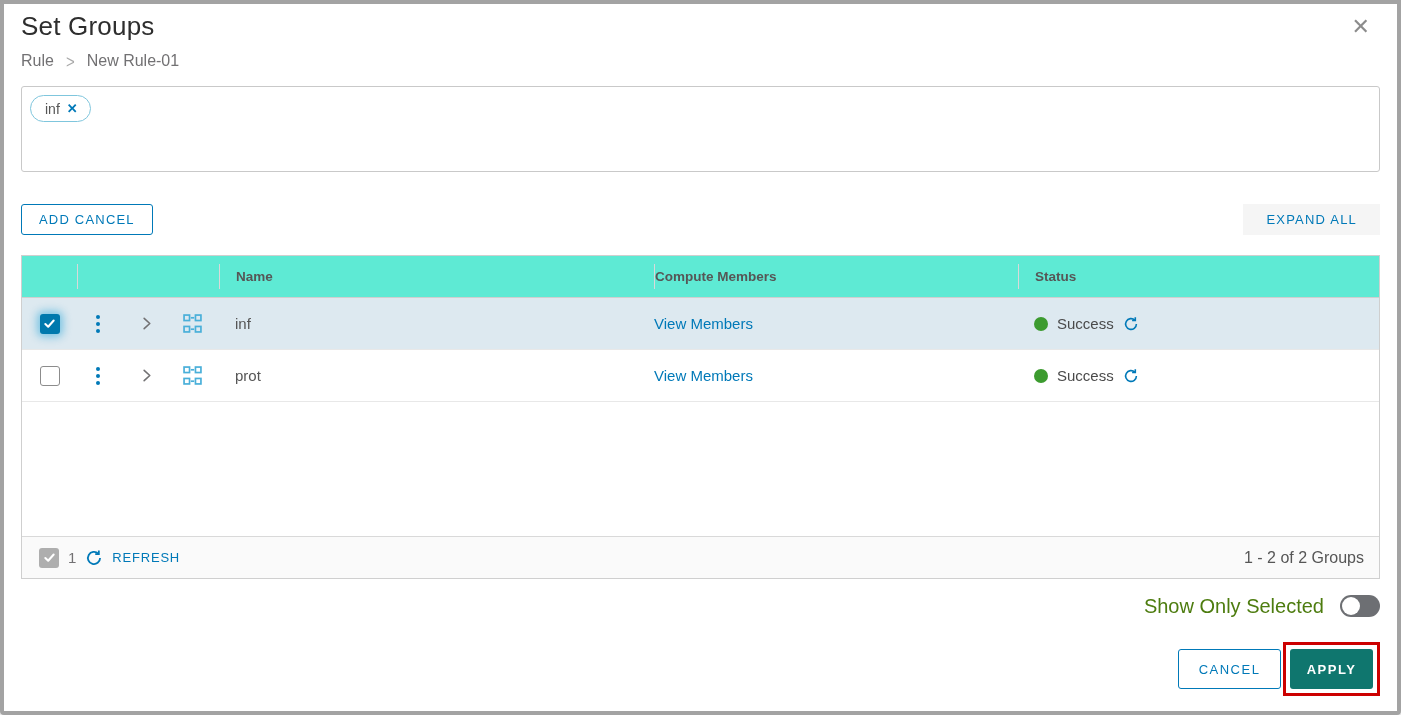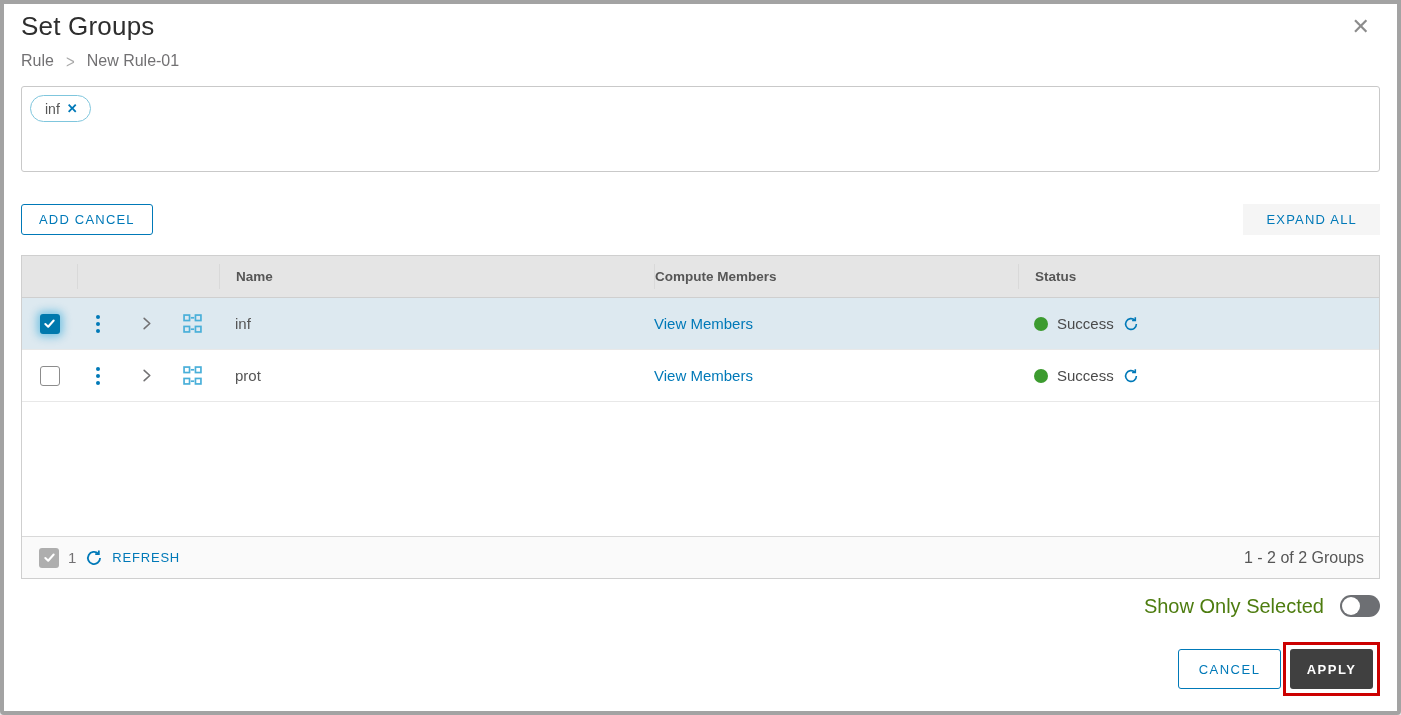--- a/index.html
+++ b/index.html
@@ -47,21 +47,21 @@
     font-size: 13px; letter-spacing: 1.2px; font-family: inherit; cursor: pointer;
   }
   .btn-flat {
     border: none; background: #f5f5f5; color: #0079b8;
     height: 31px; padding: 0 23px; font-size: 13px; letter-spacing: 1.2px;
     font-family: inherit; cursor: pointer;
   }
 
   
   .grid { margin-top: 20px; border: 1px solid #cfcfcf; height: 324px; display: flex; flex-direction: column; background:#fff; }
-  .grid-header { display: flex; height: 42px; background: #e5e5e5; border-bottom: 1px solid #cfcfcf; align-items: stretch; }
+  .grid-header { display: flex; height: 42px; background: #5eead4; border-bottom: 1px solid #cfcfcf; align-items: stretch; }
   .grid-row { display: flex; height: 52px; align-items: center; border-bottom: 1px solid #e8e8e8; background: #fff; }
   .grid-row.selected { background: #dde9f0; }
   .grid-spacer { flex: 1; background: #fff; }
   .grid-footer {
     height: 42px; background: #fafafa; border-top: 1px solid #d9d9d9;
     display: flex; align-items: center; justify-content: space-between; padding: 0 15px 0 17px;
   }
 
   .col-check { width: 55px; flex: none; display: flex; align-items: center; justify-content: center; }
   .col-controls { width: 142px; flex: none; display: flex; align-items: center; }
@@ -107,21 +107,21 @@
 
   
   .actions { margin-top: 24px; display: flex; justify-content: flex-end; align-items: center; gap: 2px; }
   .btn-cancel {
     border: 1px solid #0079b8; background: #fff; color: #0079b8;
     height: 40px; width: 103px; border-radius: 3px;
     font-size: 13px; letter-spacing: 1.5px; font-family: inherit; cursor: pointer;
   }
   .apply-annotation { border: 3px solid #cc0000; padding: 4px; flex: none; }
   .btn-apply {
-    border: none; background: #404040; color: #ffffff;
+    border: none; background: #0f766e; color: #ffffff;
     height: 40px; width: 83px; border-radius: 3px;
     font-size: 13px; letter-spacing: 1.5px; font-family: inherit; cursor: pointer; font-weight: bold;
   }
 </style>
 </head>
 <body>
 
 <div class="dialog">
 
   <div class="dlg-header">

